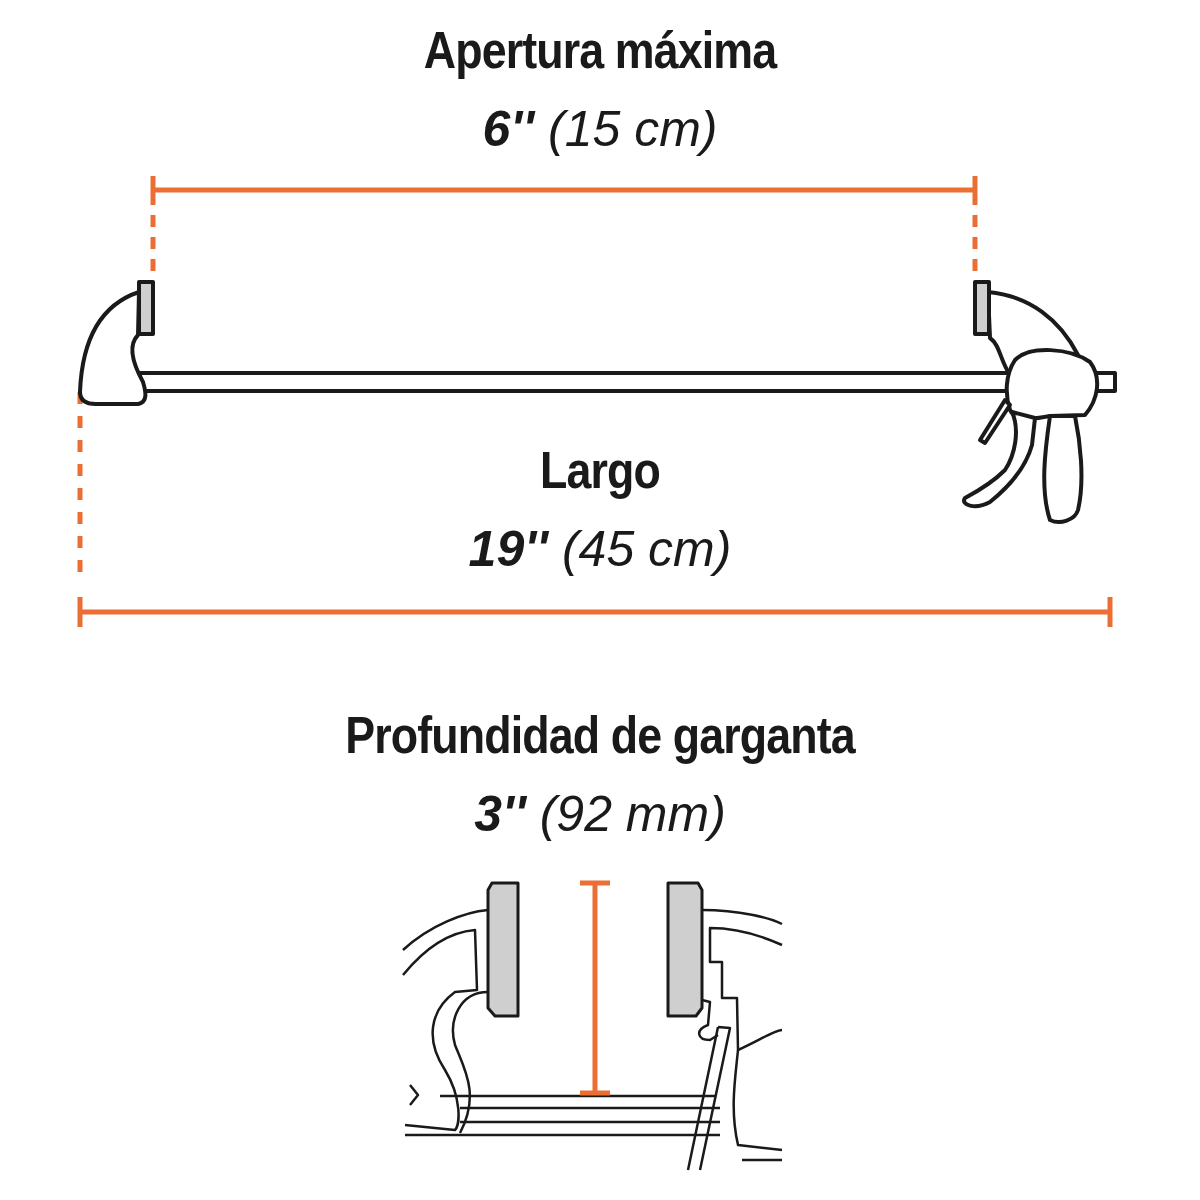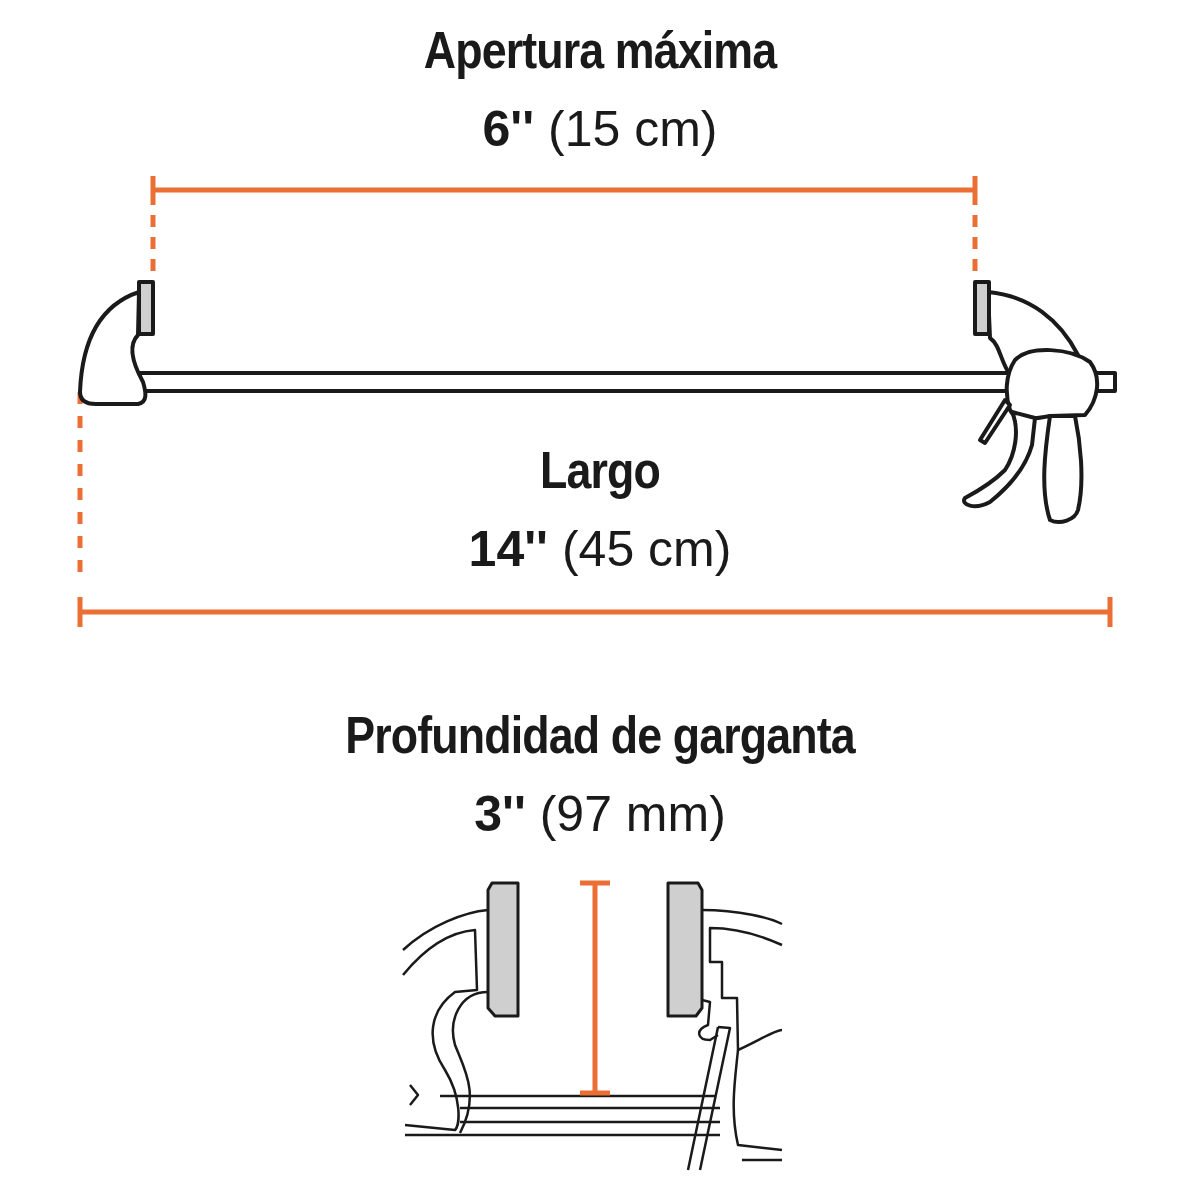--- a/index.html
+++ b/index.html
@@ -1,43 +1,43 @@
 <!DOCTYPE html>
 <html><head>
 <meta charset="utf-8">
 <style>
   html, body { margin:0; padding:0; background:#ffffff; }
   body { width:1200px; height:1200px; position:relative; overflow:hidden;
          font-family:"DejaVu Sans Condensed","DejaVu Sans", sans-serif; color:#1a1a1a; }
   .label { position:absolute; left:0; width:1200px; text-align:center;
            font-family:"Liberation Sans", sans-serif; font-stretch:condensed; }
   .title { font-size:52px; font-weight:bold; letter-spacing:-1px; transform:scaleX(0.86); }
-  .value { font-size:50px; }
+  .value { font-size:50px;font-style:italic; }
   .value b { font-weight:bold; }
   svg { position:absolute; left:0; top:0; }
 </style>
 </head>
 <body>
 
 <div class="label title" style="top:20px;">Apertura máxima</div>
 <div class="label value" style="top:100px;">
   <b>6''</b>
   <span>(15 cm)</span>
 </div>
 
 <div class="label title" style="top:440px;">Largo</div>
 <div class="label value" style="top:520px;">
-  <b>14''</b>
+  <b>19''</b>
   <span>(45 cm)</span>
 </div>
 
 <div class="label title" style="top:705px;">Profundidad de garganta</div>
 <div class="label value" style="top:785px;">
   <b>3''</b>
-  <span>(97 mm)</span>
+  <span>(92 mm)</span>
 </div>
 
 <svg width="1200" height="1200" viewBox="0 0 1200 1200">
 
   <g stroke="#EB6E35" stroke-width="5" fill="none">
     <line x1="153" y1="190" x2="975" y2="190"></line>
     <line x1="153" y1="176" x2="153" y2="205"></line>
     <line x1="975" y1="176" x2="975" y2="205"></line>
     <line x1="153" y1="215" x2="153" y2="280" stroke-dasharray="12,10"></line>
     <line x1="975" y1="215" x2="975" y2="280" stroke-dasharray="12,10"></line>

